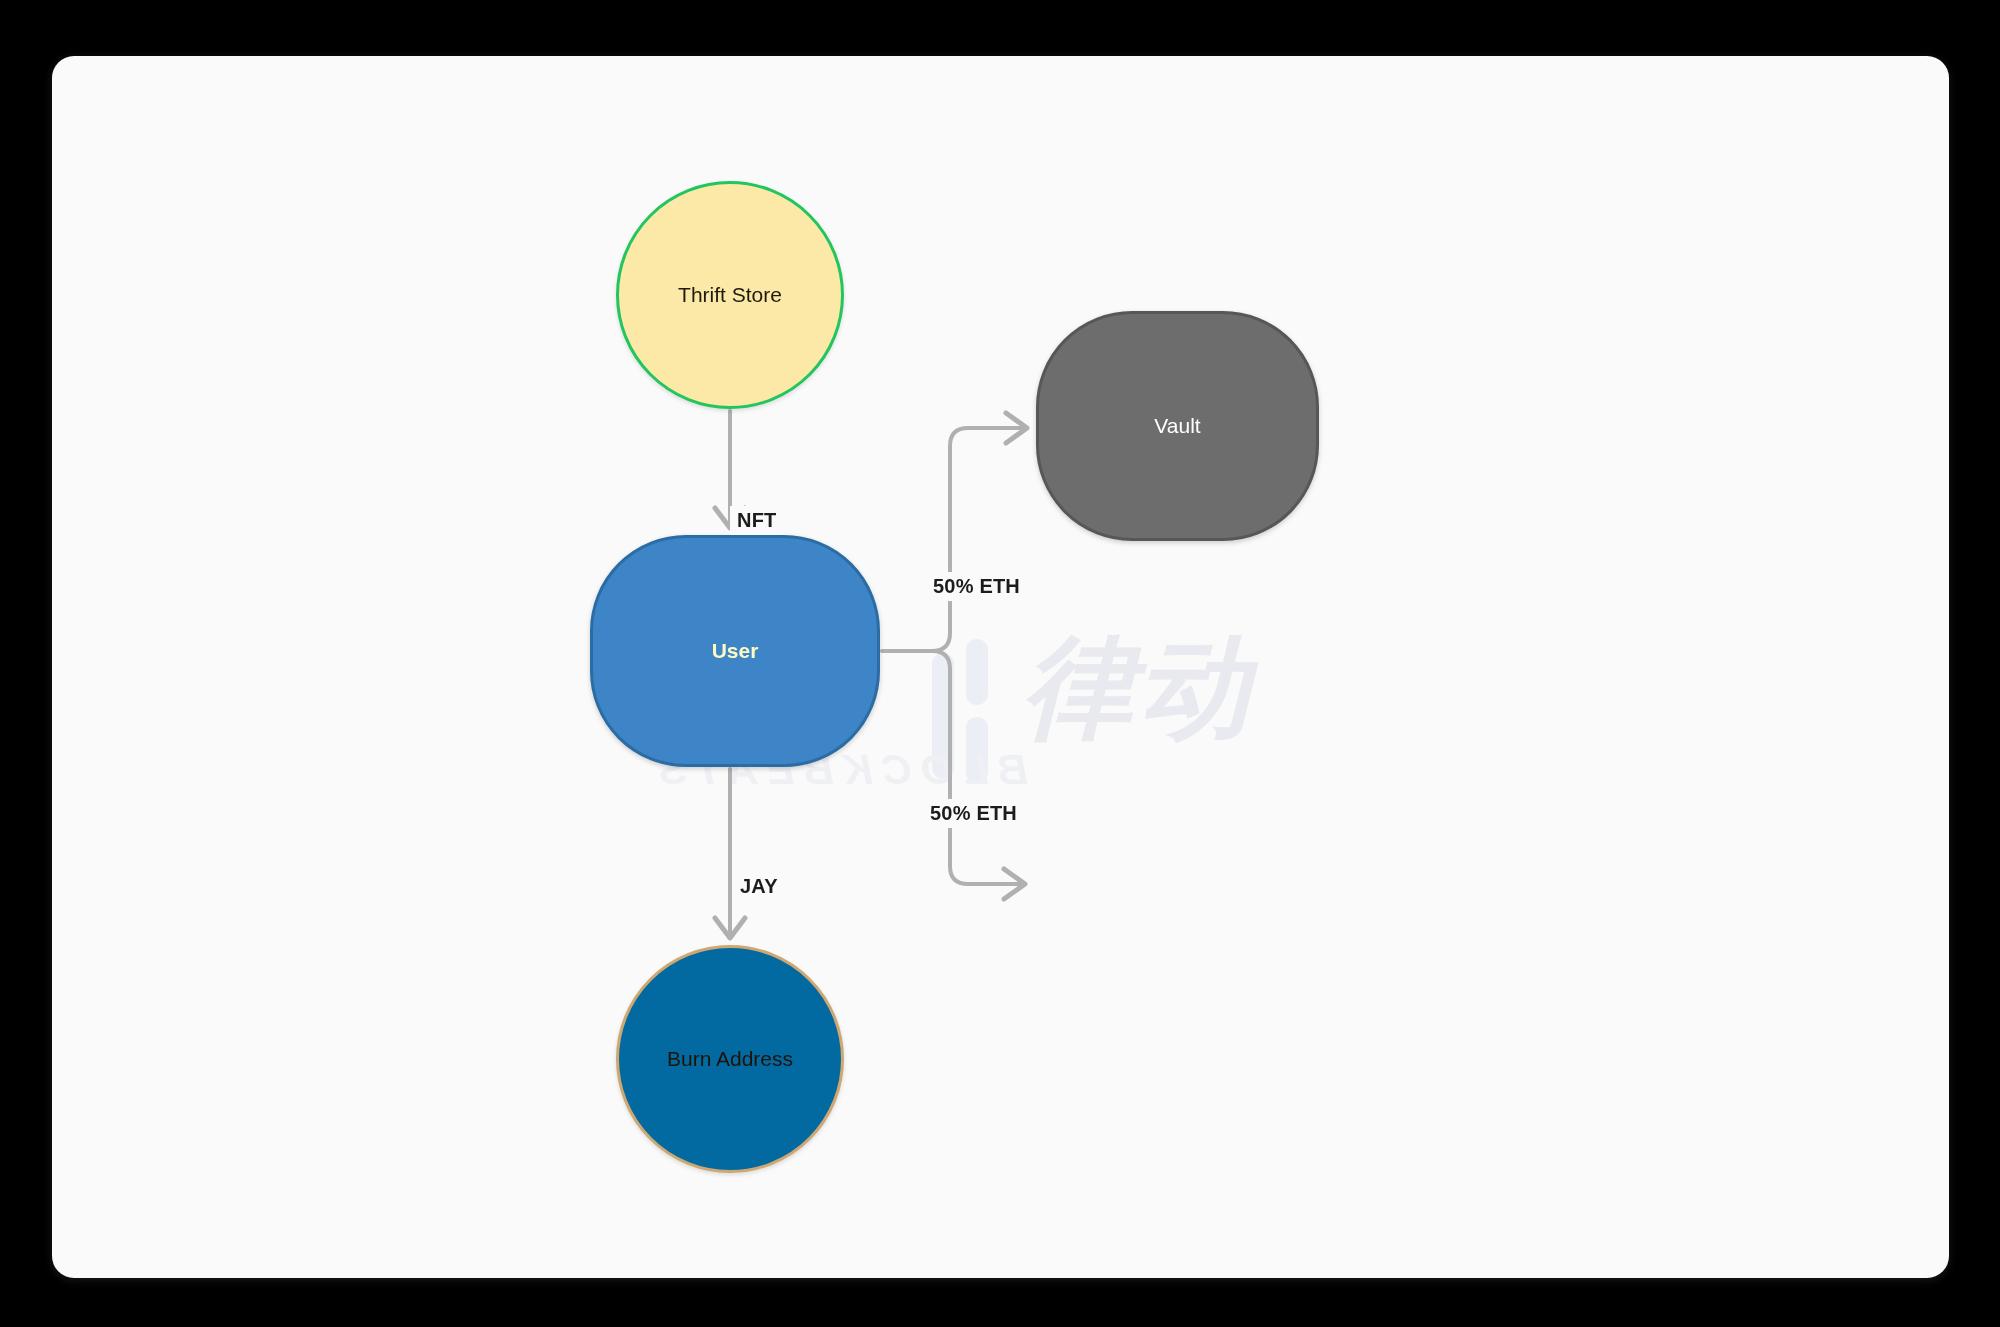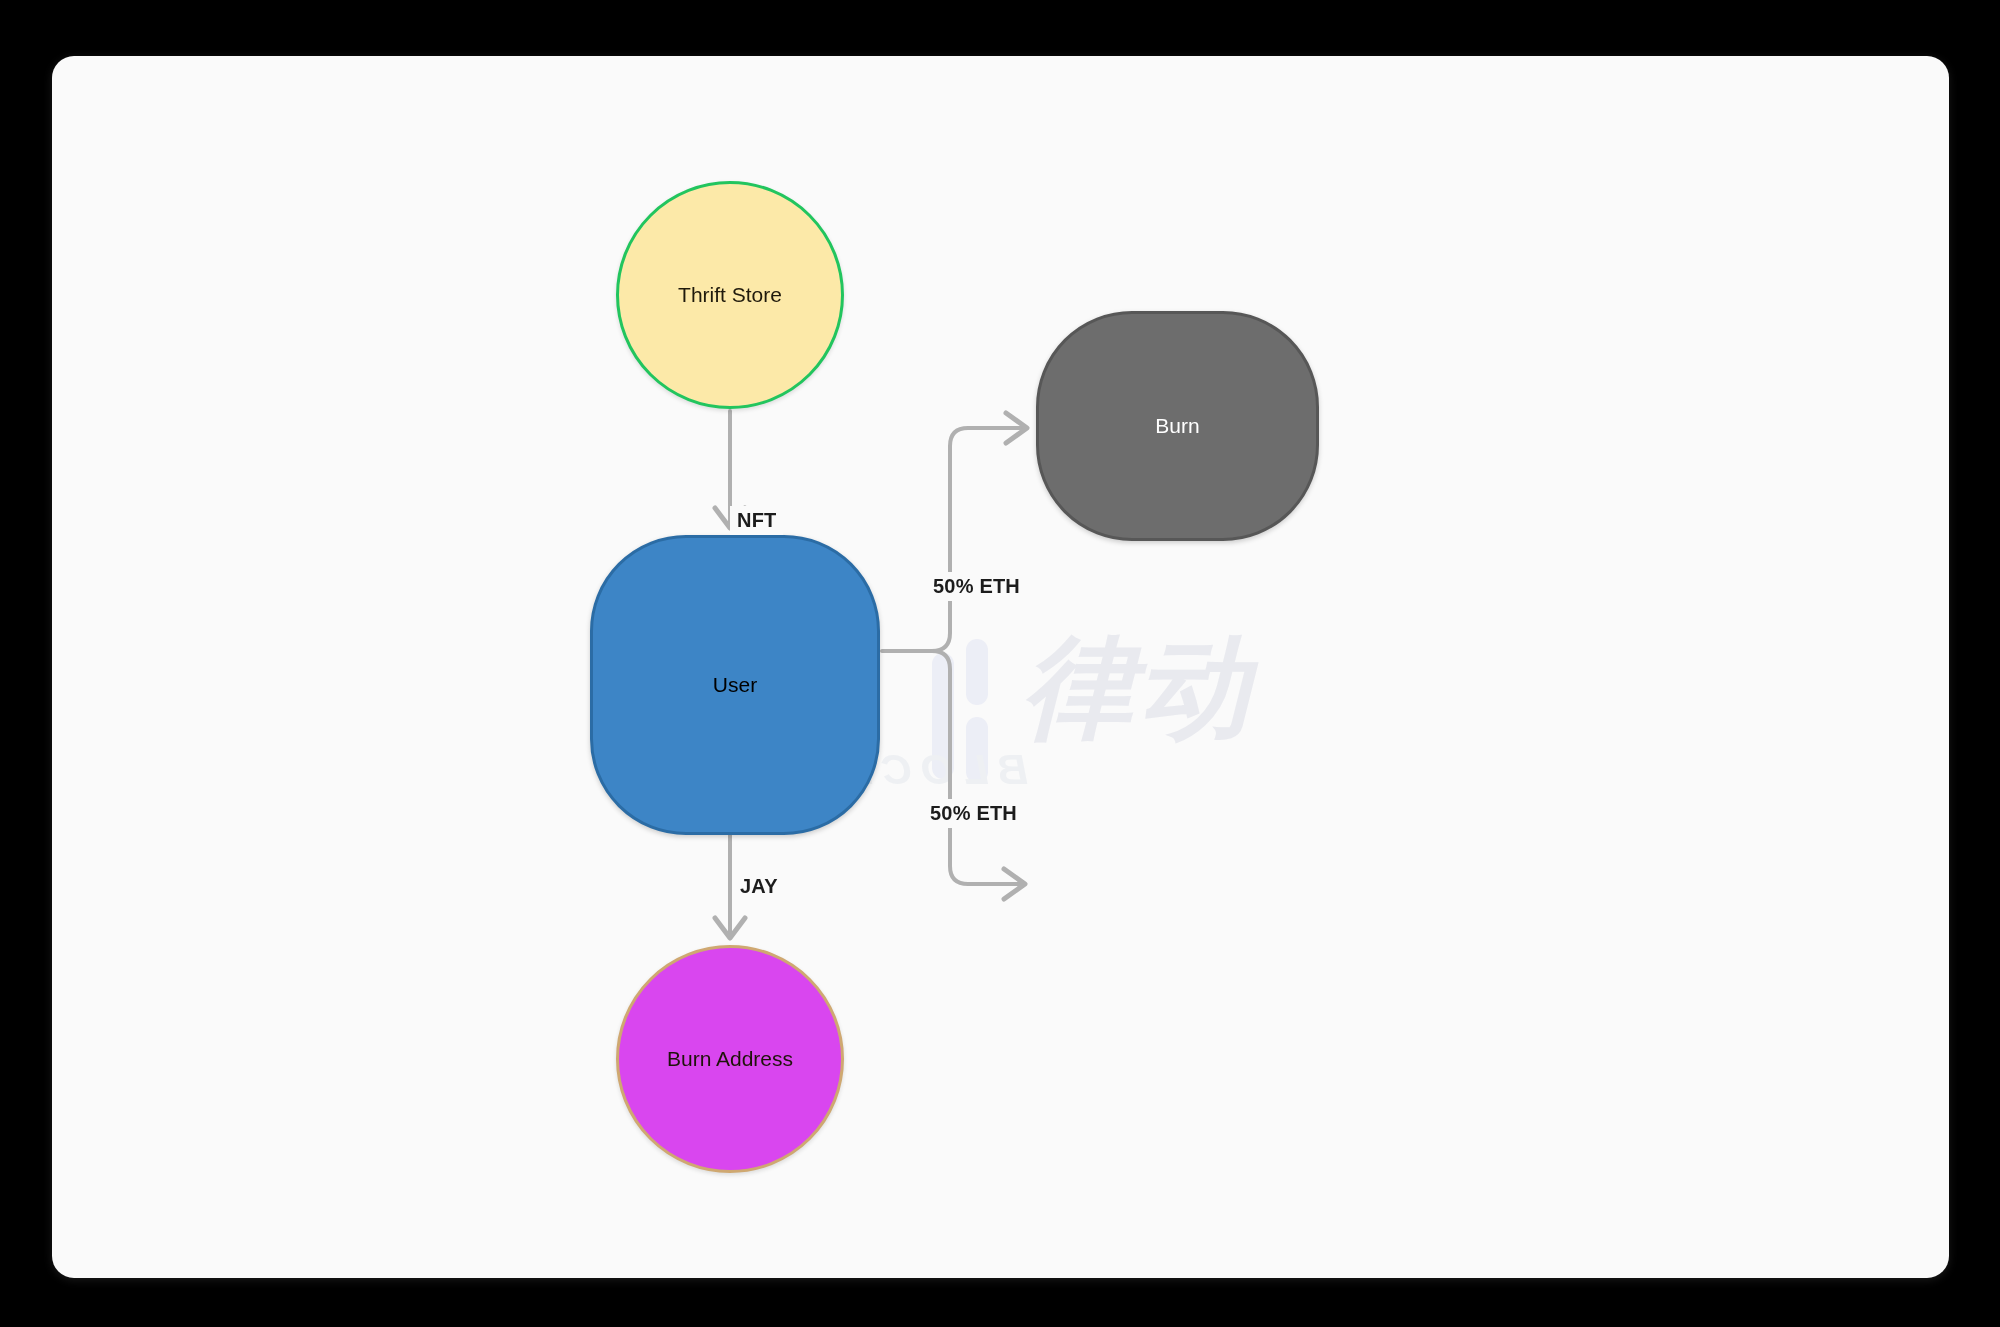--- a/index.html
+++ b/index.html
@@ -101,32 +101,33 @@
     left: 564px; top: 125px;
     width: 228px; height: 228px;
     border-radius: 50%;
     background: #fce9a8;
     border: 3px solid #22c55e;
     color: #1f1a0c;
     box-shadow: 0 2px 4px rgba(0,0,0,0.12);
   }
   .n-user {
     left: 538px; top: 479px;
-    width: 290px; height: 300px;
+    width: 290px; height: 232px;
     border-radius: 96px;
     background: #3d85c6;
     border: 3px solid #2b6ca5;
-    color: #000000;
+    color: #fef9c3;
     box-shadow: 0 2px 5px rgba(0,0,0,0.18);
+    font-weight: bold;
   }
   .n-burn {
     left: 564px; top: 889px;
     width: 228px; height: 228px;
     border-radius: 50%;
-    background: #d946ef;
+    background: #0369a1;
     border: 3px solid #cfa871;
     color: #1f140a;
     box-shadow: 0 2px 4px rgba(0,0,0,0.12);
   }
   .n-team {
     left: 984px; top: 255px;
     width: 283px; height: 230px;
     border-radius: 96px;
     background: #6d6d6d;
     border: 3px solid #575757;
@@ -215,21 +216,21 @@
 
     <div class="node n-user">
       <span class="node-label">User</span>
     </div>
 
     <div class="node n-burn">
       <span class="node-label">Burn Address</span>
     </div>
 
     <div class="node n-team">
-      <span class="node-label">Burn</span>
+      <span class="node-label">Vault</span>
     </div>
 
 
     <div class="edge-label el-nft">NFT</div>
     <div class="edge-label el-jay">JAY</div>
     <div class="edge-label el-eth-top">50% ETH</div>
     <div class="edge-label el-eth-bot">50% ETH</div>
 
   </div>
 </div>

